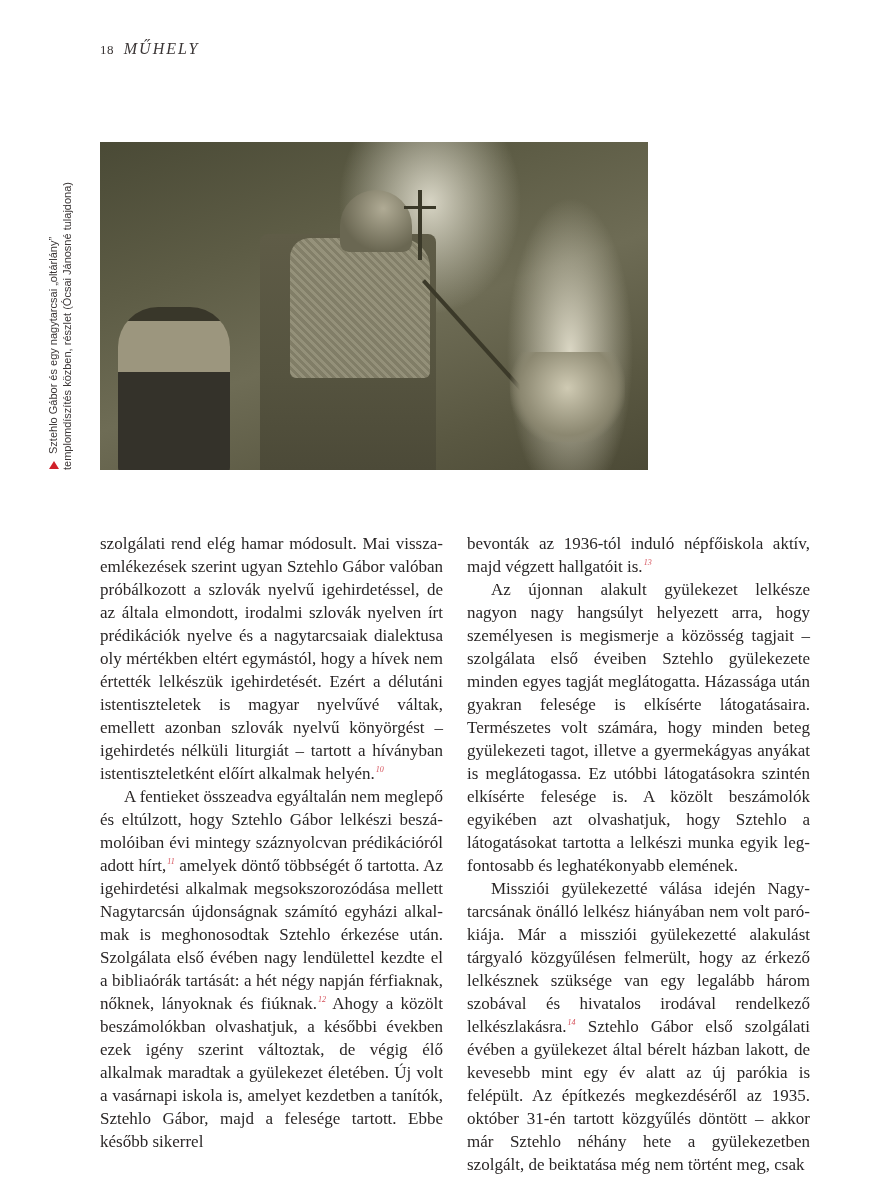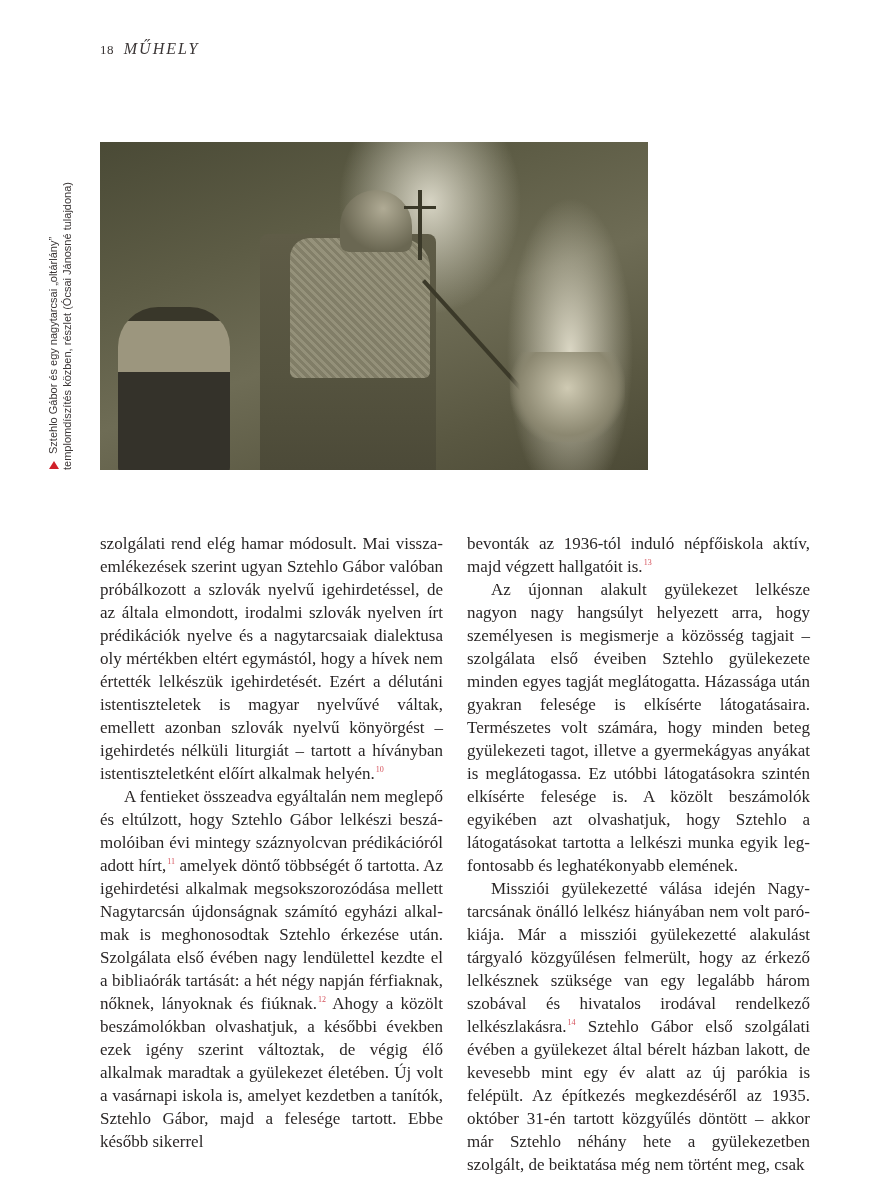--- a/index.html
+++ b/index.html
@@ -76,21 +76,21 @@
     .column {
       position: absolute; top: 532px; width: 343px;
       font-size: 17px; line-height: 23px; text-align: justify;
       hyphens: manual;
     }
     .col-left { left: 100px; }
     .col-right { left: 467px; }
     .column p { margin: 0; }
     .column p.indent { text-indent: 24px; }
     .fn {
-      color: #d4505a; font-size: 8px; vertical-align: super; line-height: 0; margin-left: 1px;
+      color: #d4505a; font-size: 8px; vertical-align: super; line-height: 0; margin-left: 1px; font-style: italic;
     }
   </style>
 </head>
 <body>
 
 <div class="running-head">
   <span class="page-num">18</span>
   <span class="section">MŰHELY</span>
 </div>
 

